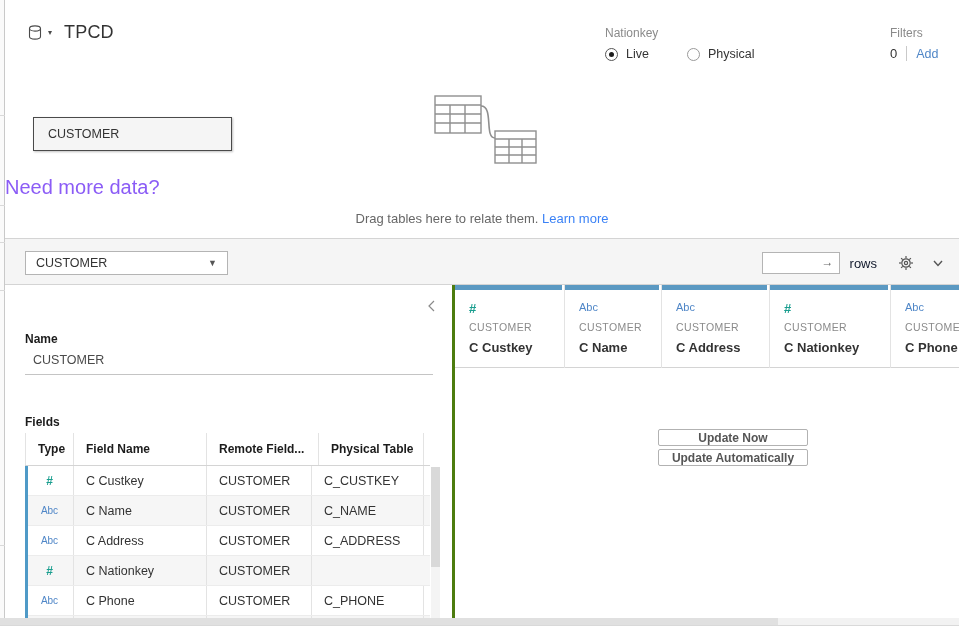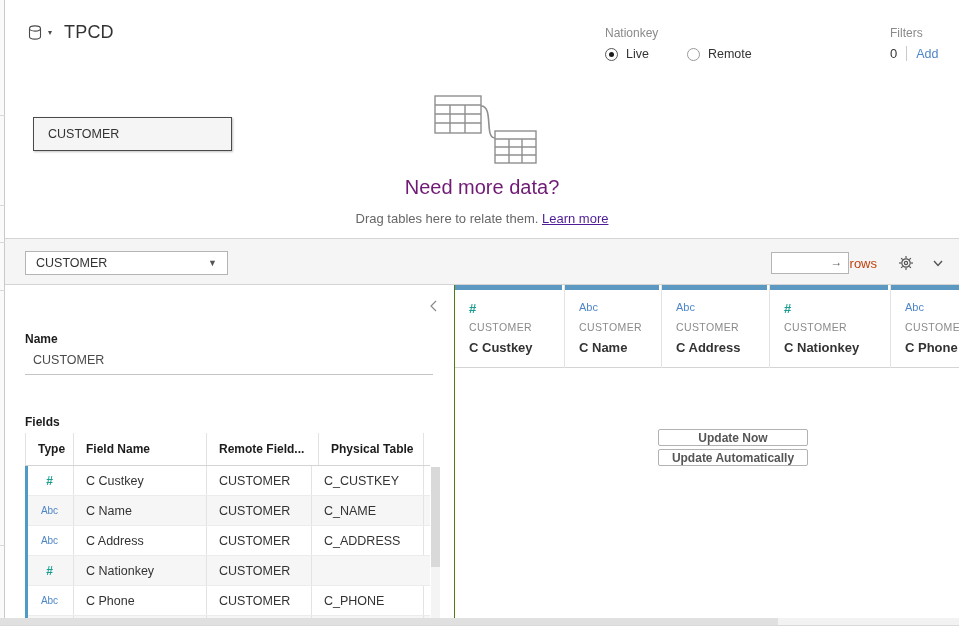--- a/index.html
+++ b/index.html
@@ -35,46 +35,46 @@
   .filters-row { display:flex; align-items:center; margin-top:6px; }
   .filters-count { font-size:13px; color:#333; }
   .v-div { width:1px; height:15px; background:#c9c9c9; margin:0 9px; }
   .add-link { font-size:12.5px; color:#4f86c7; cursor:pointer; }
 
   .table-box { position:absolute; left:28px; top:117px; width:199px; height:34px;
     background:#f5f5f5; border:1px solid #4a4a4a; box-shadow:1px 1px 2px rgba(0,0,0,.25);
     display:flex; align-items:center; padding-left:14px; font-size:12.5px; color:#333; cursor:pointer; }
 
   .empty-illustration { position:absolute; left:0; width:954px; top:92px; text-align:center; }
-  .empty-title { position:absolute; left:0; width:954px; top:176px; text-align:center;
-    font-size:20px; color:#701a75; }
+  .empty-title { position:absolute; left:0; width:954px; top:176px; text-align:left;
+    font-size:20px; color:#8b5cf6; }
   .empty-sub { position:absolute; left:0; width:954px; top:211px; text-align:center;
     font-size:13px; color:#676767; }
-  .empty-sub a { color:#4c1d95; text-decoration:underline; cursor:pointer; }
+  .empty-sub a { color:#3b82f6; cursor:pointer; }
 
   
   .toolbar { position:absolute; left:5px; top:239px; width:954px; height:46px;
     background:#f5f5f5; border-bottom:1px solid #d4d4d4; }
   .tbl-select { position:absolute; left:20px; top:12px; width:203px; height:24px;
     background:#fff; border:1px solid #b4b4b4; display:flex; align-items:center;
     padding:0 10px; font-size:12.5px; color:#333; cursor:pointer; }
   .tbl-select .caret { margin-left:auto; font-size:9px; color:#555; }
   .rows-controls { position:absolute; right:10px; top:12px; display:flex; align-items:center; height:24px; }
   .rows-input-wrap { position:relative; width:78px; height:22px; }
   .rows-input { width:78px; height:22px; border:1px solid #b4b4b4; background:#fff;
     font-size:12px; padding:0 20px 0 6px; color:#333; }
   .rows-arrow { position:absolute; right:6px; top:3px; font-size:12px; color:#666; }
-  .rows-label { font-size:13px; color:#c2410c; margin:0 18px 0 1px; }
+  .rows-label { font-size:13px; color:#0f172a; margin:0 18px 0 10px; }
   .icon-btn { display:flex; align-items:center; justify-content:center; width:22px; height:22px; cursor:pointer; }
 
   
   .bottom { position:absolute; left:5px; top:285px; width:954px; height:341px; background:#fff; }
 
   .left-panel { position:absolute; left:0; top:0; width:450px; height:341px;
-    background:#fff; border-right:1px solid #4d7c0f; }
+    background:#fff; border-right:3px solid #4d7c0f; }
   .collapse-btn { position:absolute; right:14px; top:14px; cursor:pointer; }
   .panel-label { position:absolute; left:20px; font-size:12px; font-weight:bold; color:#1c1c1c; }
   .name-label { top:47px; }
   .name-value { position:absolute; left:28px; top:68px; font-size:12.5px; color:#4a4a4a; }
   .name-underline { position:absolute; left:20px; top:89px; width:408px; border-top:1px solid #c4c4c4; }
   .fields-label { top:130px; }
 
   .fields-table { position:absolute; left:20px; top:147px; width:405px; height:194px; overflow:hidden; }
   .ft-header { display:flex; height:34px; border-bottom:1px solid #d4d4d4; border-top:1px solid #fff; }
   .ft-header .ft-cell { font-weight:bold; font-size:12px; color:#1c1c1c; display:flex; align-items:center; }
@@ -143,21 +143,21 @@
 
     <div class="conn-block">
       <div class="small-label">Nationkey</div>
       <div class="conn-options">
         <div class="radio-opt">
           <span class="radio sel"></span>
           <span class="radio-label">Live</span>
         </div>
         <div class="radio-opt">
           <span class="radio unsel"></span>
-          <span class="radio-label">Remote</span>
+          <span class="radio-label">Physical</span>
         </div>
       </div>
     </div>
 
     <div class="filters-block">
       <div class="small-label">Filters</div>
       <div class="filters-row">
         <span class="filters-count">0</span>
         <span class="v-div"></span>
         <span class="add-link">Add</span>

